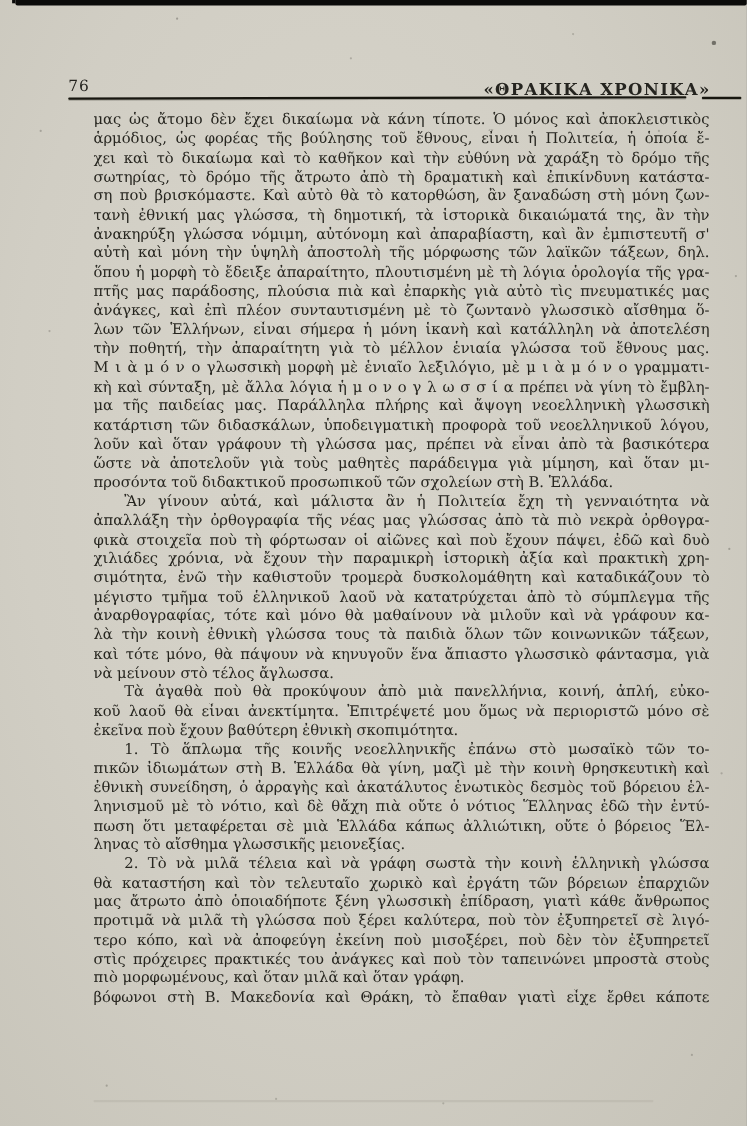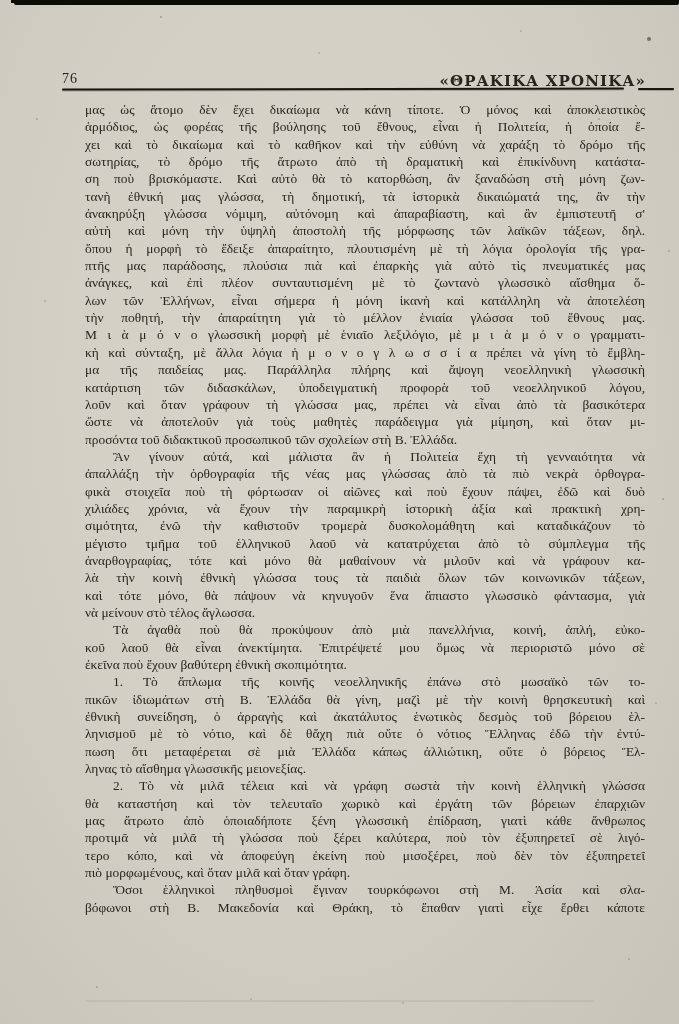--- a/index.html
+++ b/index.html
@@ -7,32 +7,31 @@
     position:relative;width:679px;height:1024px;overflow:hidden;
     background:radial-gradient(ellipse at 45% 38%, #d8d5cb 0%, #d1cec4 55%, #c6c3b8 100%);
     font-family:"DejaVu Serif", serif;
     -webkit-font-smoothing:antialiased;
   }
   
   .topbar{position:absolute;top:0;left:14px;right:0;height:5px;background:#0b0b0a;border-radius:0 0 2px 2px;}
   .topbar::after{content:"";position:absolute;left:-3px;top:0;width:3px;height:3px;background:#0b0b0a;}
 
   .header{position:absolute;top:70px;left:62px;width:586px;height:18px;color:#25241f;}
-  .pnum{position:absolute;left:0;top:1px;font-size:14px;letter-spacing:1px;font-family:Liberation Serif, serif;}
+  .pnum{position:absolute;left:0;top:1px;font-size:14px;letter-spacing:1px;}
   .ptitle{position:absolute;right:2px;top:2px;font-size:15px;font-weight:bold;letter-spacing:1.2px;white-space:nowrap;}
 
   .rule{position:absolute;background:#17160f;height:2px;border-radius:2px;box-shadow:0 1px 0 rgba(23,22,15,.25);}
   .rule-long{top:88px;left:62px;width:562px;transform:rotate(-0.12deg);}
   .rule-short{top:88px;left:638px;width:36px;}
 
   .text-col{
     position:absolute;left:85px;top:101px;width:560px;
     font-size:13.4px;line-height:17.35px;color:#26251f;
     text-rendering:optimizeLegibility;
-    font-family:Liberation Serif, serif;
   }
   .line{text-align:justify;overflow:hidden;height:17.35px;}
   .line.fill{text-align-last:justify;}
   .line.indent{text-indent:28px;}
 
   
   .speckles{position:absolute;top:0;left:0;width:2px;height:2px;border-radius:50%;background:transparent;
     box-shadow:
       648px 38px 0 1px rgba(40,38,32,.55),
       160px 16px 0 0 rgba(40,38,32,.30),
@@ -103,20 +102,20 @@
       <div class="line fill">πικῶν ἰδιωμάτων στὴ Β. Ἑλλάδα θὰ γίνη, μαζὶ μὲ τὴν κοινὴ θρησκευτικὴ καὶ</div>
       <div class="line fill">ἐθνικὴ συνείδηση, ὁ ἀρραγὴς καὶ ἀκατάλυτος ἑνωτικὸς δεσμὸς τοῦ βόρειου ἑλ-</div>
       <div class="line fill">ληνισμοῦ μὲ τὸ νότιο, καὶ δὲ θἄχη πιὰ οὔτε ὁ νότιος Ἕλληνας ἐδῶ τὴν ἐντύ-</div>
       <div class="line fill">πωση ὅτι μεταφέρεται σὲ μιὰ Ἑλλάδα κάπως ἀλλιώτικη, οὔτε ὁ βόρειος Ἕλ-</div>
       <div class="line">ληνας τὸ αἴσθημα γλωσσικῆς μειονεξίας.</div>
       <div class="line indent fill">2. Τὸ νὰ μιλᾶ τέλεια καὶ νὰ γράφη σωστὰ τὴν κοινὴ ἑλληνικὴ γλώσσα</div>
       <div class="line fill">θὰ καταστήση καὶ τὸν τελευταῖο χωρικὸ καὶ ἐργάτη τῶν βόρειων ἐπαρχιῶν</div>
       <div class="line fill">μας ἄτρωτο ἀπὸ ὁποιαδήποτε ξένη γλωσσικὴ ἐπίδραση, γιατὶ κάθε ἄνθρωπος</div>
       <div class="line fill">προτιμᾶ νὰ μιλᾶ τὴ γλώσσα ποὺ ξέρει καλύτερα, ποὺ τὸν ἐξυπηρετεῖ σὲ λιγό-</div>
       <div class="line fill">τερο κόπο, καὶ νὰ ἀποφεύγη ἐκείνη ποὺ μισοξέρει, ποὺ δὲν τὸν ἐξυπηρετεῖ</div>
+      <div class="line fill">στὶς πρόχειρες πρακτικές του ἀνάγκες καὶ ποὺ τὸν ταπεινώνει μπροστὰ στοὺς</div>
       <div class="line">πιὸ μορφωμένους, καὶ ὅταν μιλᾶ καὶ ὅταν γράφη.</div>
-      <div class="line indent fill">Ὅσοι ἑλληνικοὶ πληθυσμοὶ ἔγιναν τουρκόφωνοι στὴ Μ. Ἀσία καὶ σλα-</div>
       <div class="line fill">βόφωνοι στὴ Β. Μακεδονία καὶ Θράκη, τὸ ἔπαθαν γιατὶ εἶχε ἔρθει κάποτε</div>
     </div>
 
   <div class="speckles"></div>
   <div class="bottom-smudge"></div>
 </div>
 
 </body></html>

